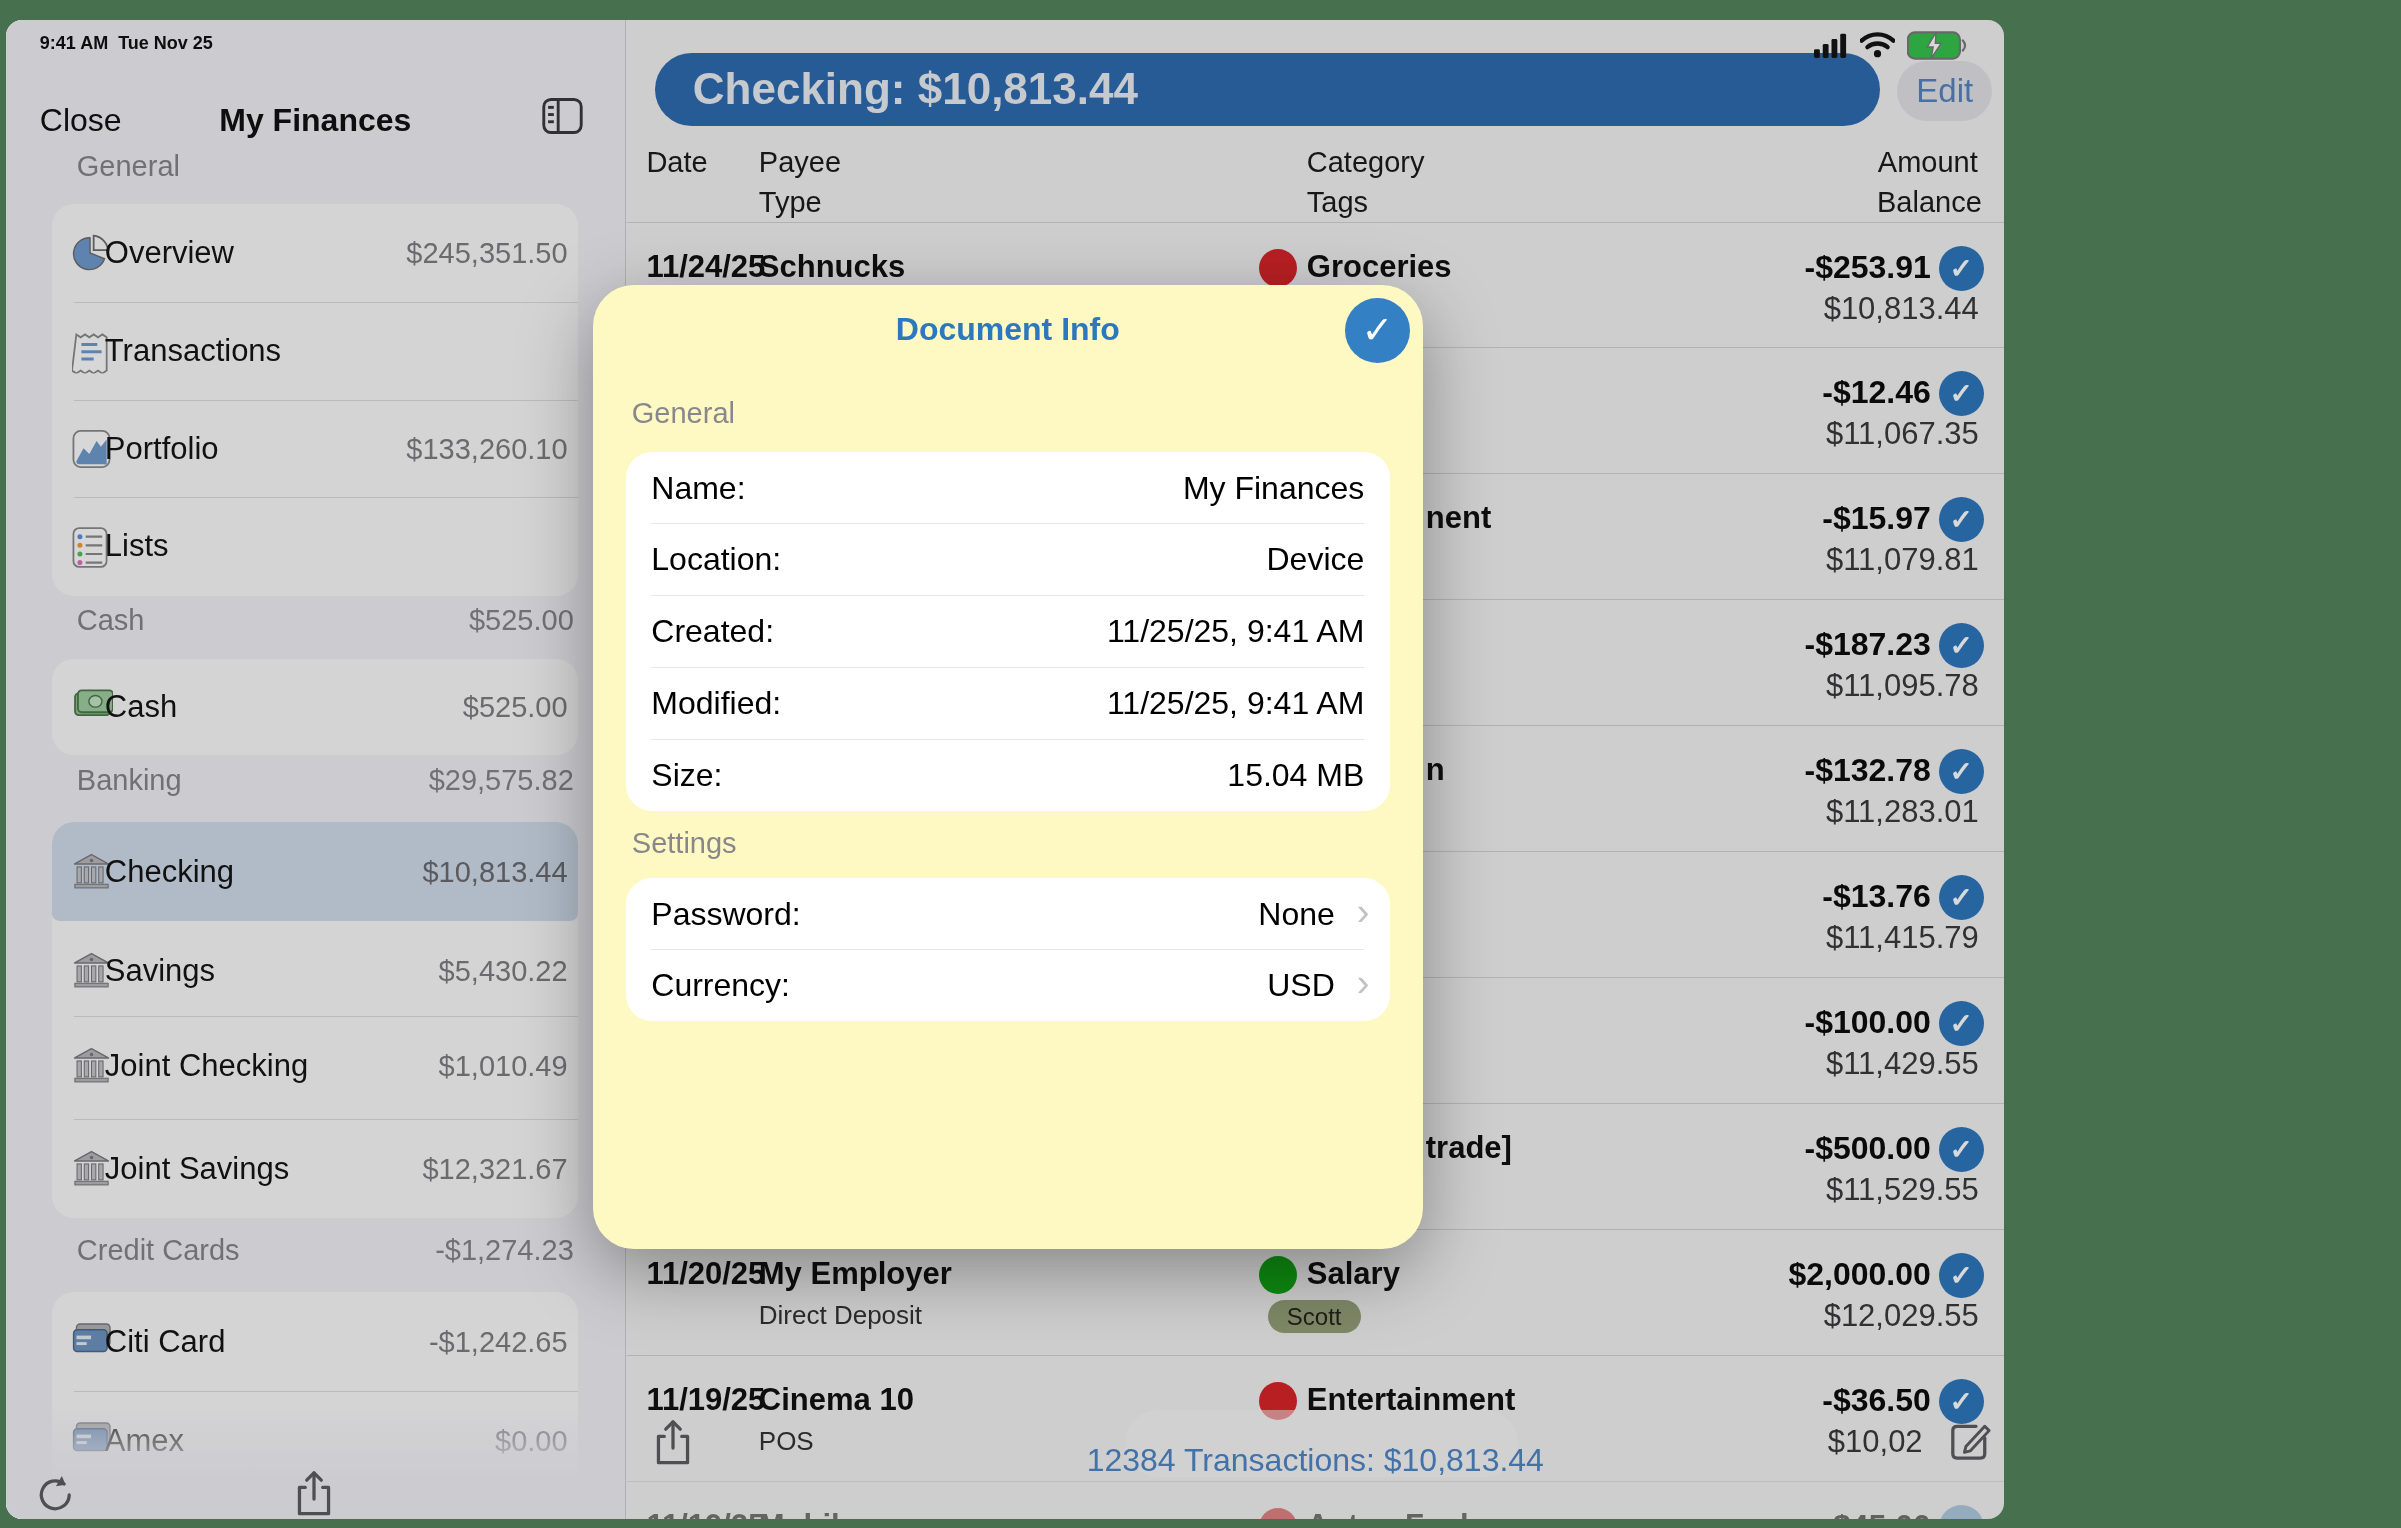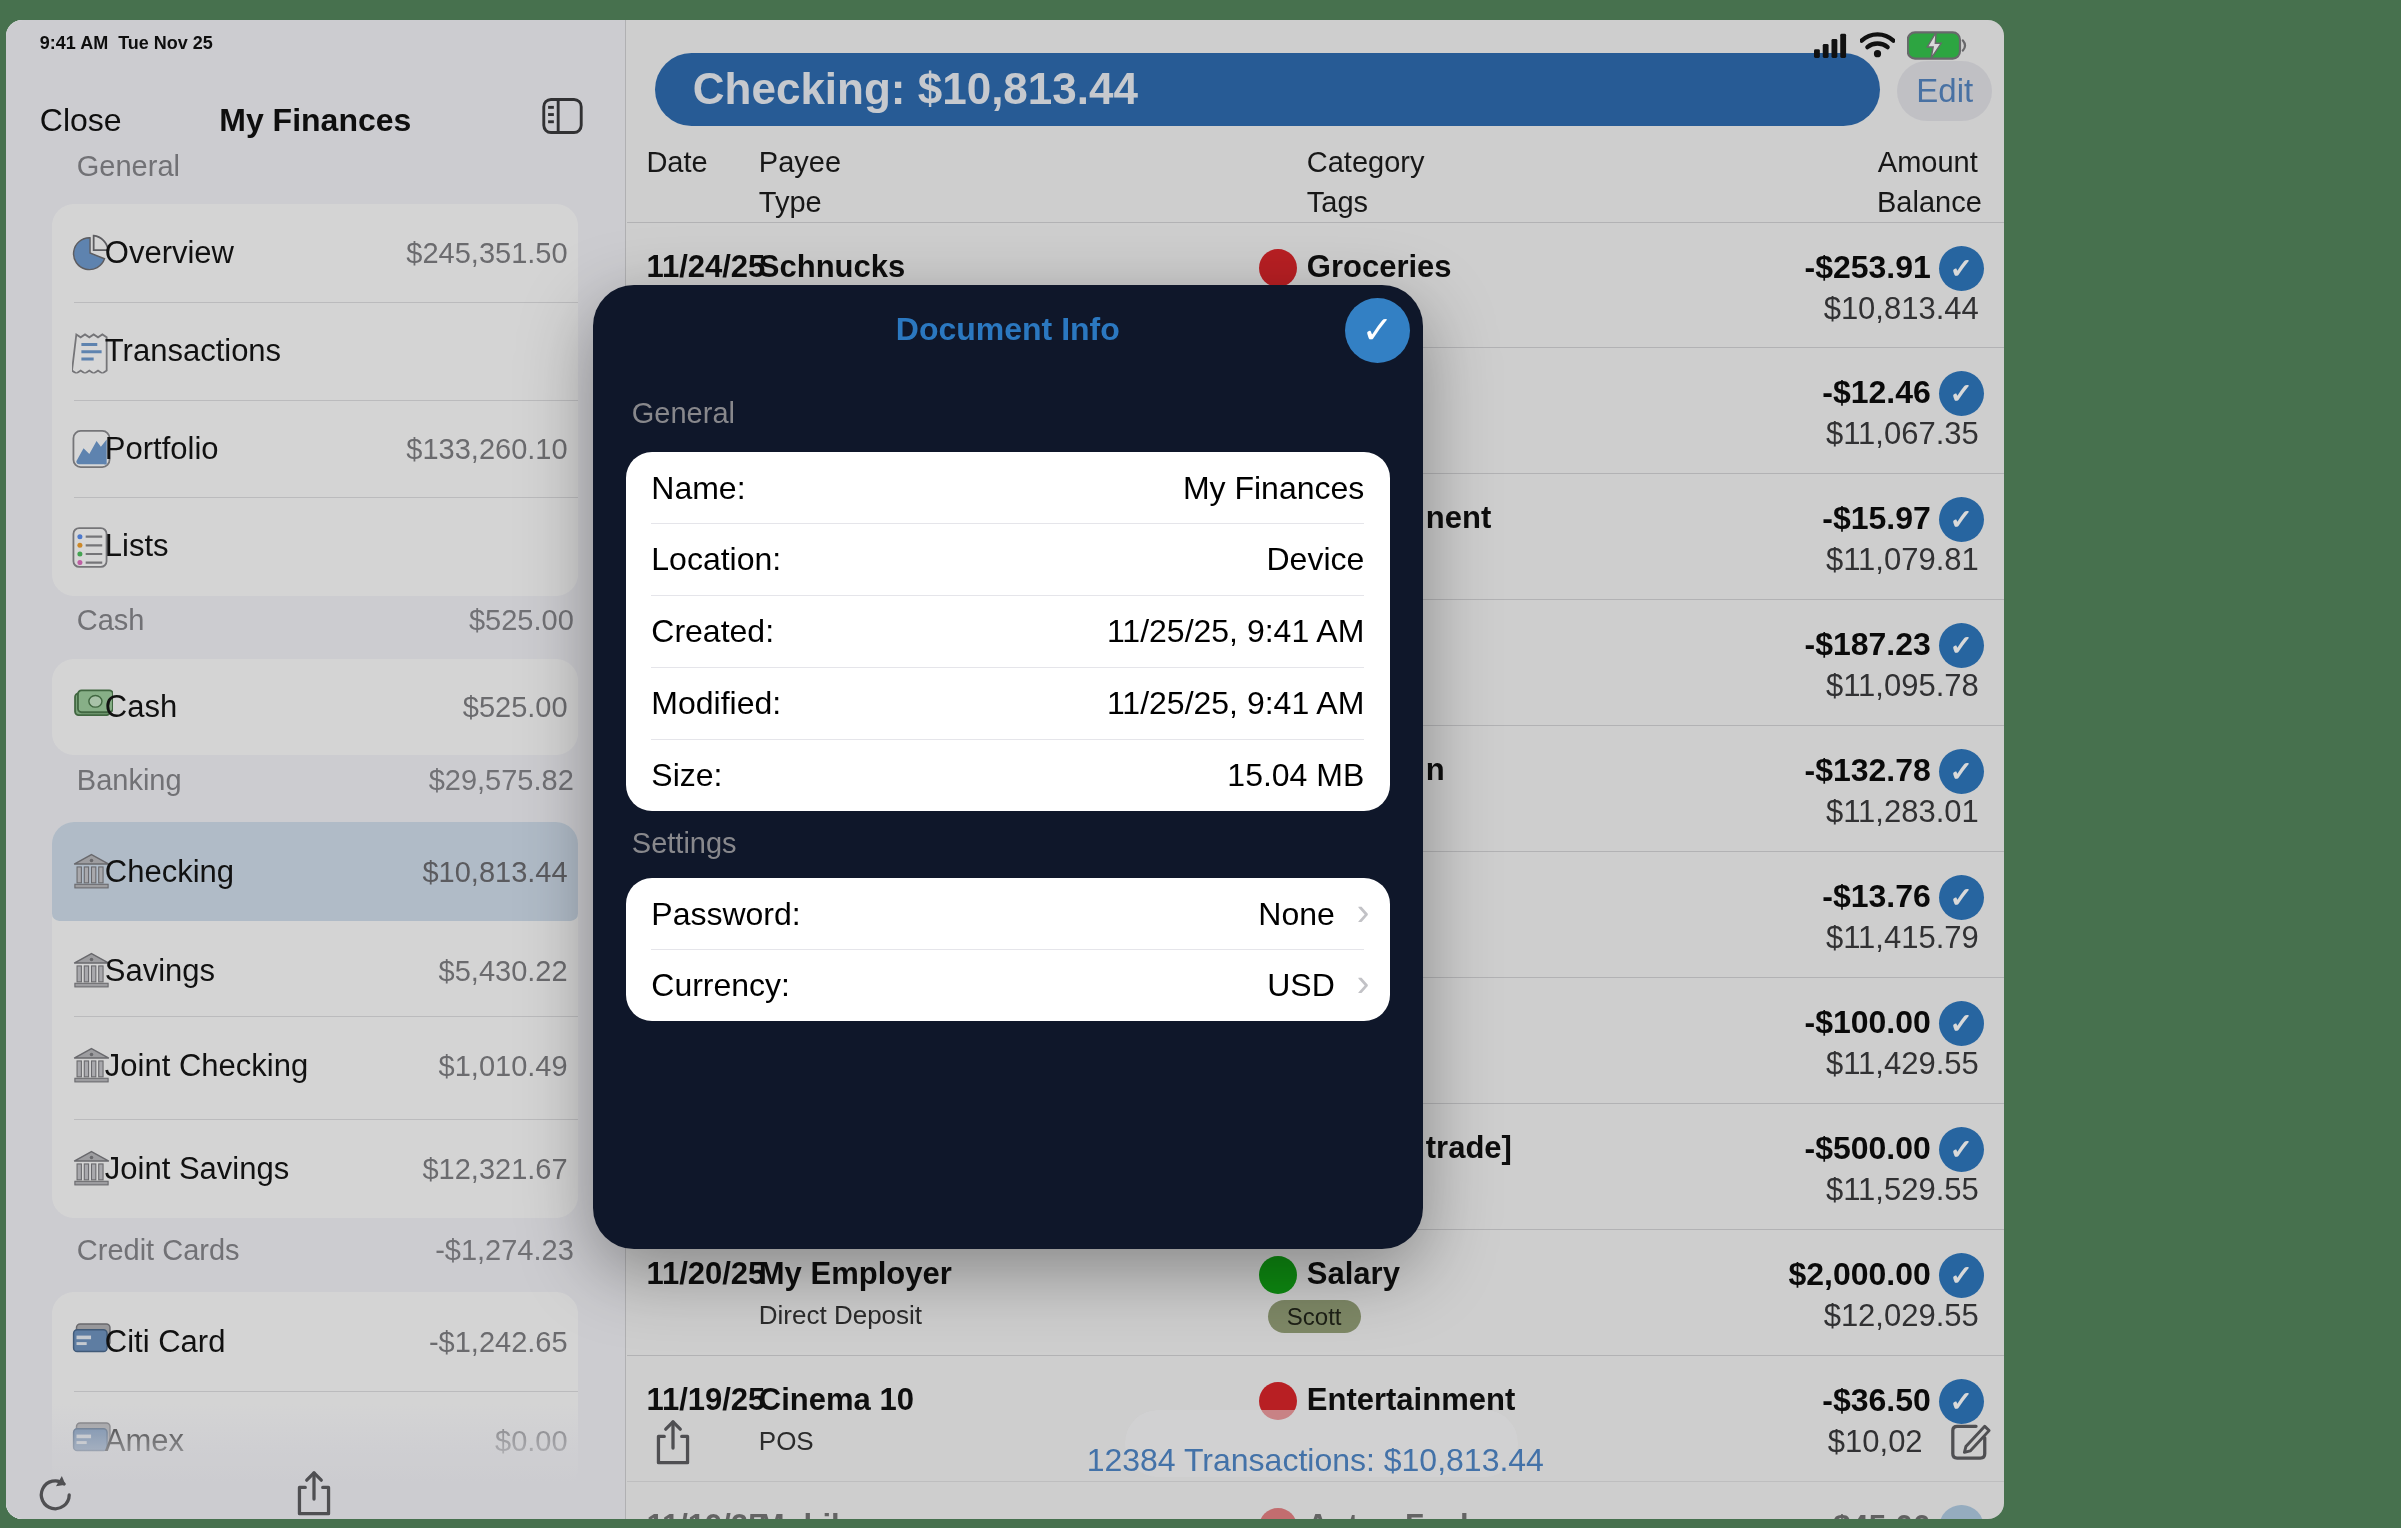--- a/index.html
+++ b/index.html
@@ -67,21 +67,21 @@
   .partial { position:absolute; left:799px; font-size:31px; font-weight:700; color:#111; }
 
   .footerbar { position:absolute; left:0; bottom:0; width:100%; height:95px; z-index:6; }
   .f-pill { position:absolute; left:498px; top:-14.6px; width:393px; height:67px; border-radius:33px;
             background:rgba(250,250,252,0.55); }
   .f-text { position:absolute; left:0; width:100%; text-align:center; top:17.5px; font-size:32px; color:#4f86c6; }
   .f-icon { position:absolute; width:45px; height:45px; top:-5.8px; }
 
   
   .dim { position:absolute; inset:0; background:rgba(0,0,0,0.15); z-index:40; }
-  .modal { position:absolute; left:587px; top:265px; width:830px; height:964px; background:#0f172a;
+  .modal { position:absolute; left:587px; top:265px; width:830px; height:964px; background:#fef9c3;
            border-radius:41px; z-index:60; box-shadow:0 22px 73px rgba(0,0,0,0.35); }
   .m-title { position:absolute; left:0; width:100%; text-align:center; top:26px; font-size:32px;
              font-weight:600; color:#2b78c0; }
   .m-check { position:absolute; left:752px; top:13px; width:65px; height:65px; border-radius:50%;
              background:#3380c4; color:#fff; text-align:center; line-height:65px; font-size:38px; }
   .m-sec { position:absolute; left:39px; font-size:29px; color:#88888c; }
   .m-card { position:absolute; left:33px; width:764px; background:#fff; border-radius:26px; }
   .m-row { position:absolute; left:0; width:100%; height:71px; }
   .m-row .sep { position:absolute; left:25.5px; right:25.5px; top:0; height:0.7px; background:#e5e5ea; }
   .m-label { position:absolute; left:25.5px; top:50%; transform:translateY(-50%); font-size:32px; color:#000; }

